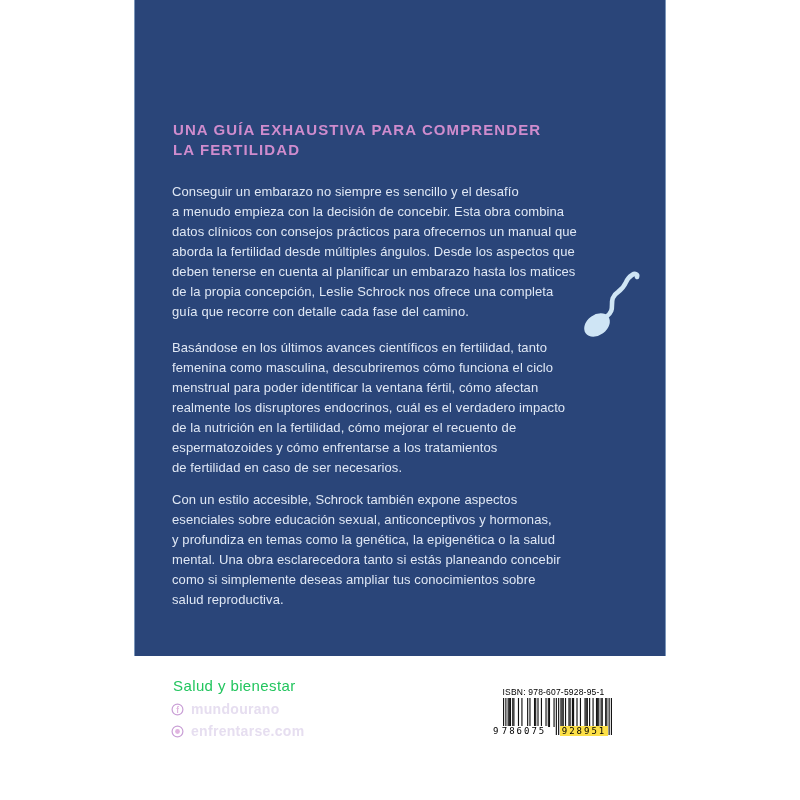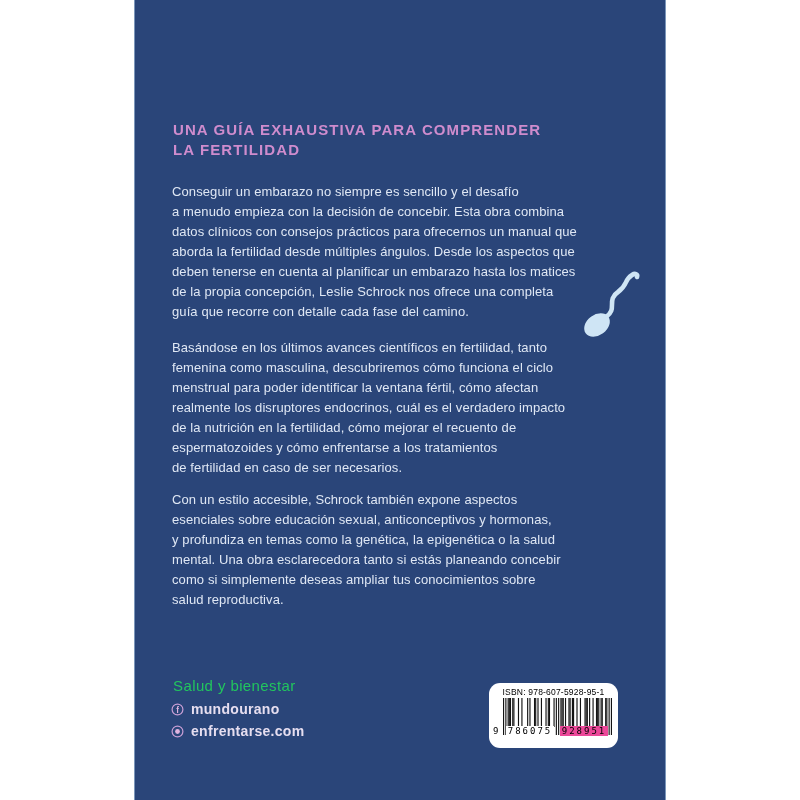--- a/index.html
+++ b/index.html
@@ -1,21 +1,21 @@
 <!DOCTYPE html>
 <html><head>
 <meta charset="utf-8">
 <style>
   html,body{margin:0;padding:0;background:#ffffff;}
   .page{
     position:relative;width:800px;height:800px;background:#ffffff;
     font-family:"Liberation Sans",sans-serif;overflow:hidden;
   }
   .panel{
-    position:absolute;left:134px;top:0;width:532px;height:800px;
+    position:absolute;left:134px;top:0;width:532px;height:656px;
     background:#2a4579;box-sizing:border-box;
     border-left:1px solid rgba(190,216,240,.55);
     border-right:1px solid rgba(190,216,240,.55);
   }
   .heading{
     position:absolute;left:38px;top:120px;margin:0;
     font-size:15px;font-weight:bold;letter-spacing:1.1px;line-height:20px;
     color:#cf8ccd;white-space:pre;
   }
   .para{
@@ -42,22 +42,22 @@
     position:absolute;top:4px;left:0;right:0;text-align:center;
     font-size:8.5px;letter-spacing:.2px;color:#000;
   }
   .bars{position:absolute;left:14px;top:15px;width:109px;height:37px;}
   .bars rect{fill:#131313;}
   .bc-digits{
     position:absolute;top:43px;left:0;right:0;height:12px;
     font-family:"DejaVu Sans Mono",monospace;font-size:9px;color:#000;
   }
   .d-first{position:absolute;left:4px;top:0;}
-  .d-left{position:absolute;left:17px;width:48px;top:0;text-align:center;letter-spacing:2px;background:#fff;}
-  .d-right{position:absolute;left:71px;width:48px;top:0;text-align:center;letter-spacing:2px;background:#ec4899;}
+  .d-left{position:absolute;left:11px;width:48px;top:0;text-align:center;letter-spacing:2px;background:#fff;}
+  .d-right{position:absolute;left:71px;width:48px;top:0;text-align:center;letter-spacing:2px;background:#fde047;}
   .icn{display:block;}
 </style>
 </head>
 <body>
 
 <div class="page">
   <div class="panel">
 
     <h1 class="heading">UNA GUÍA EXHAUSTIVA PARA COMPRENDER
 LA FERTILIDAD</h1>

